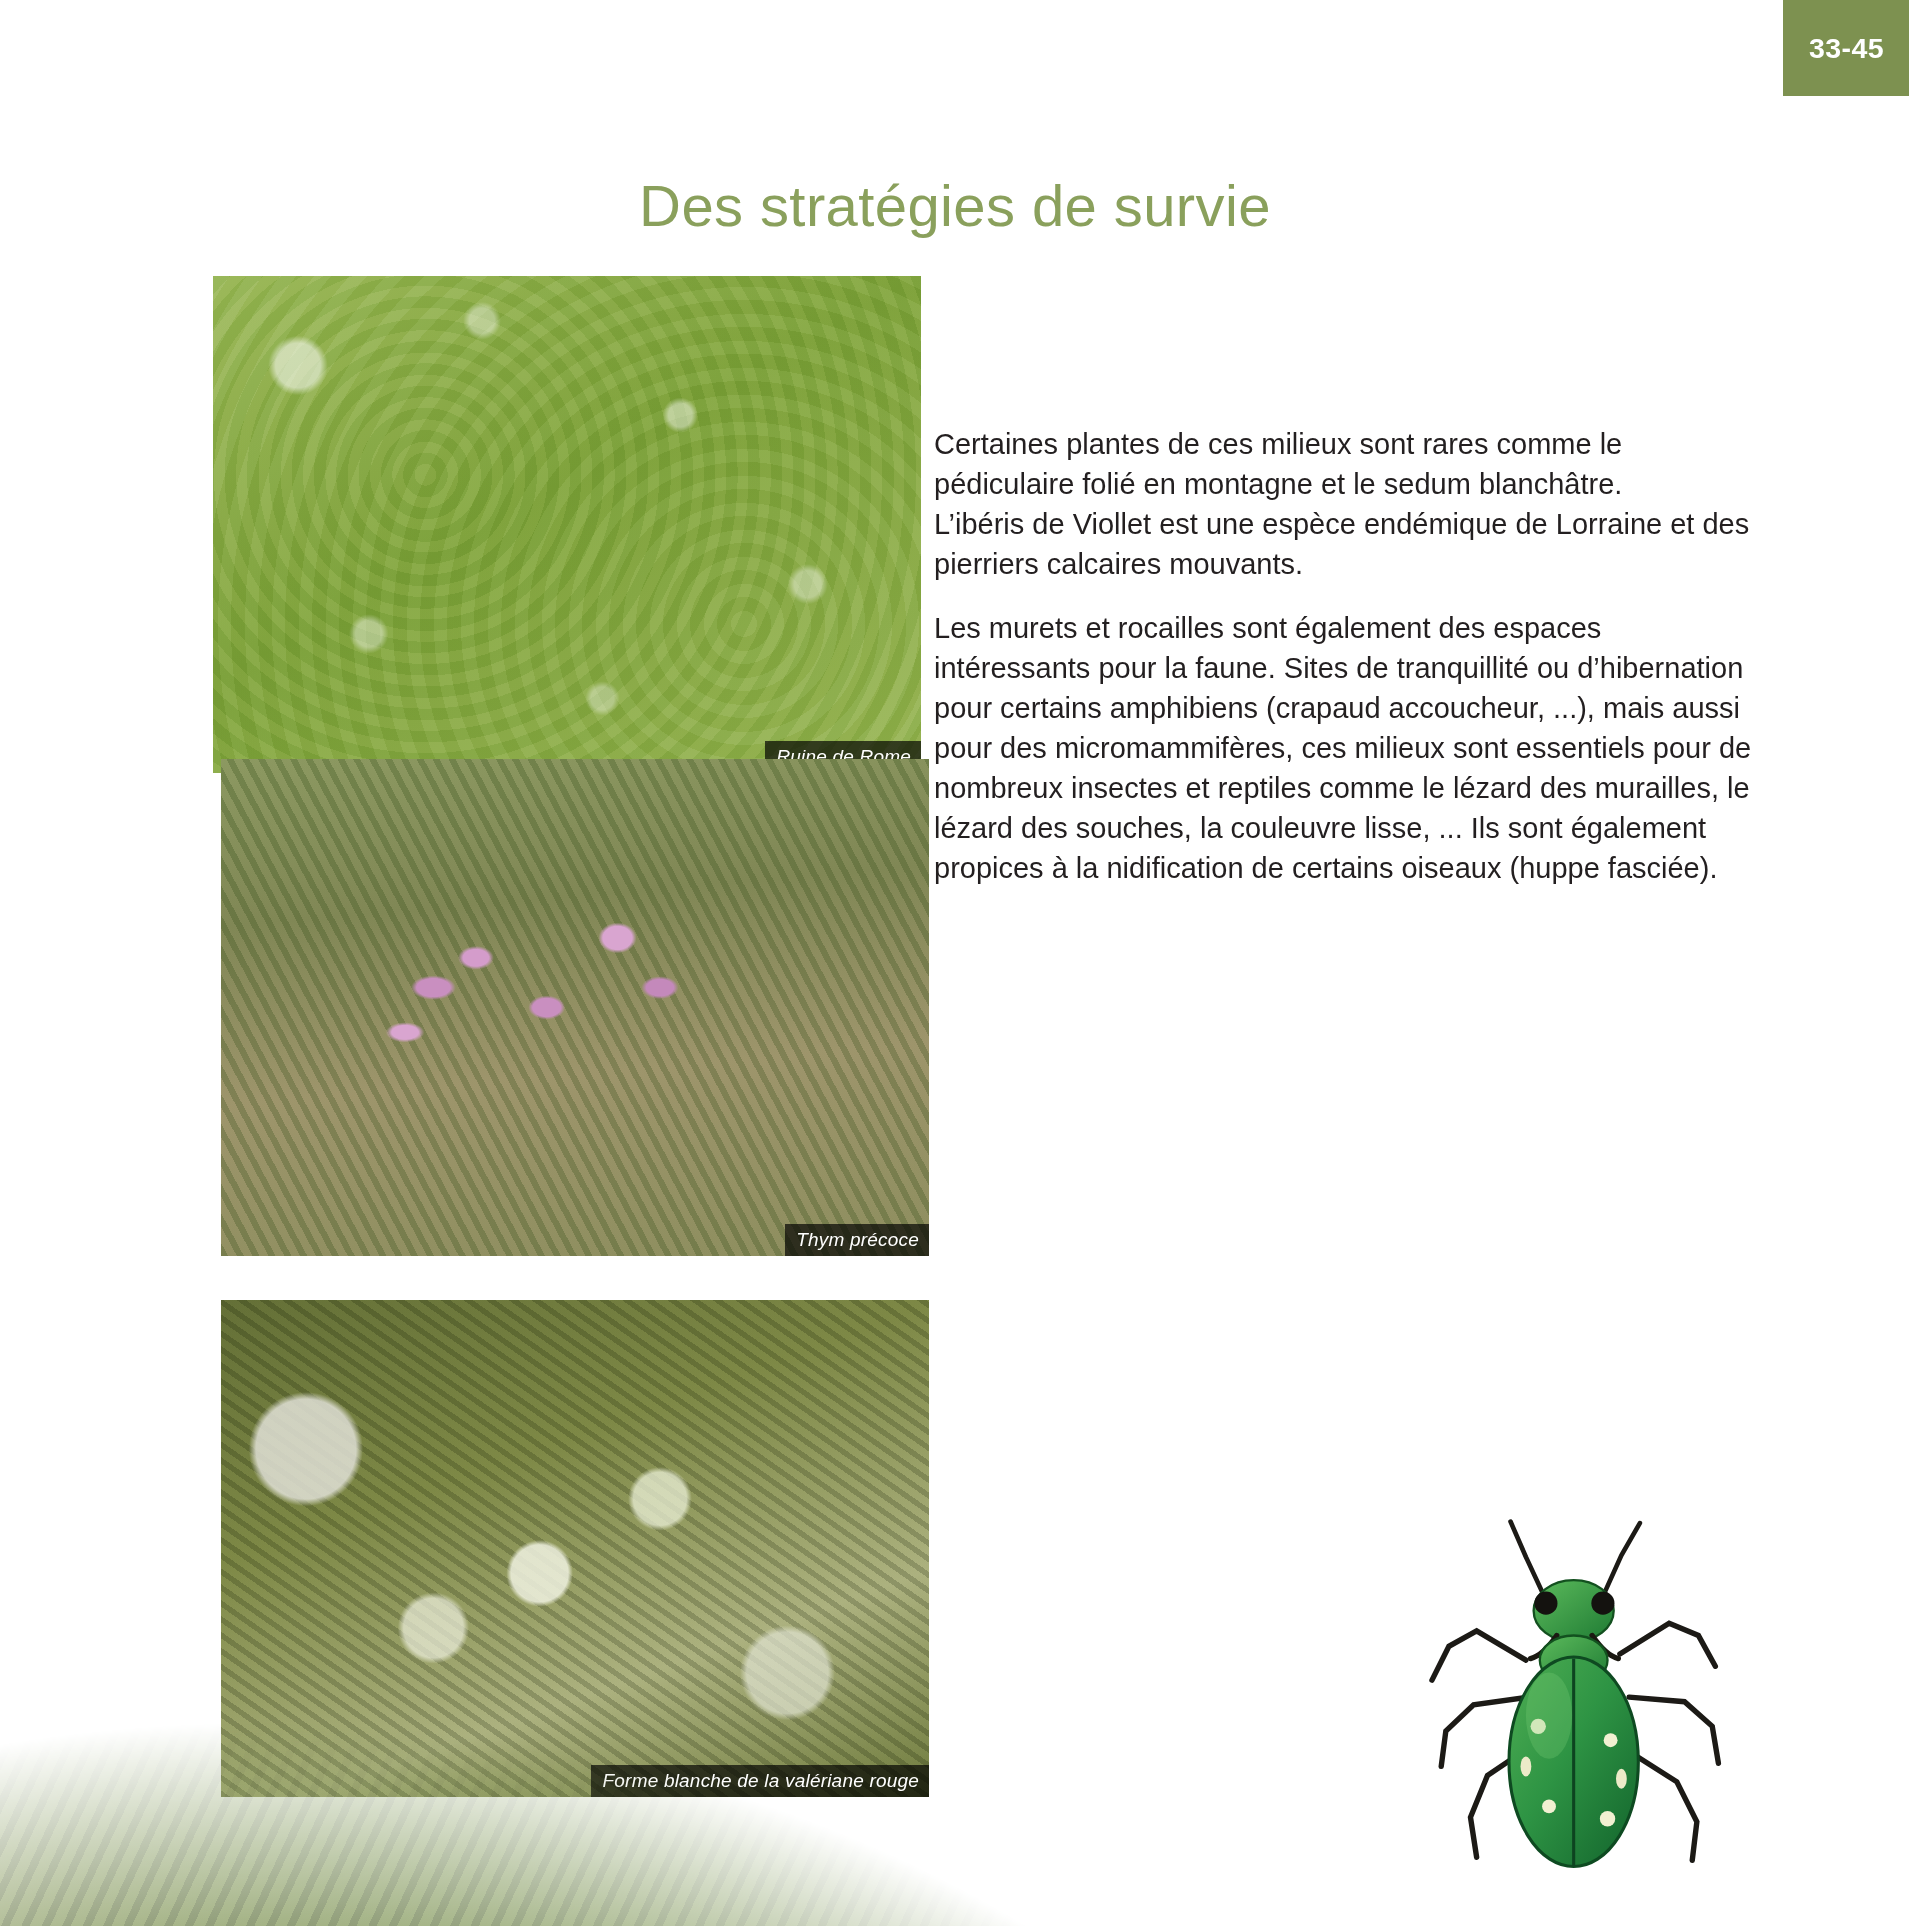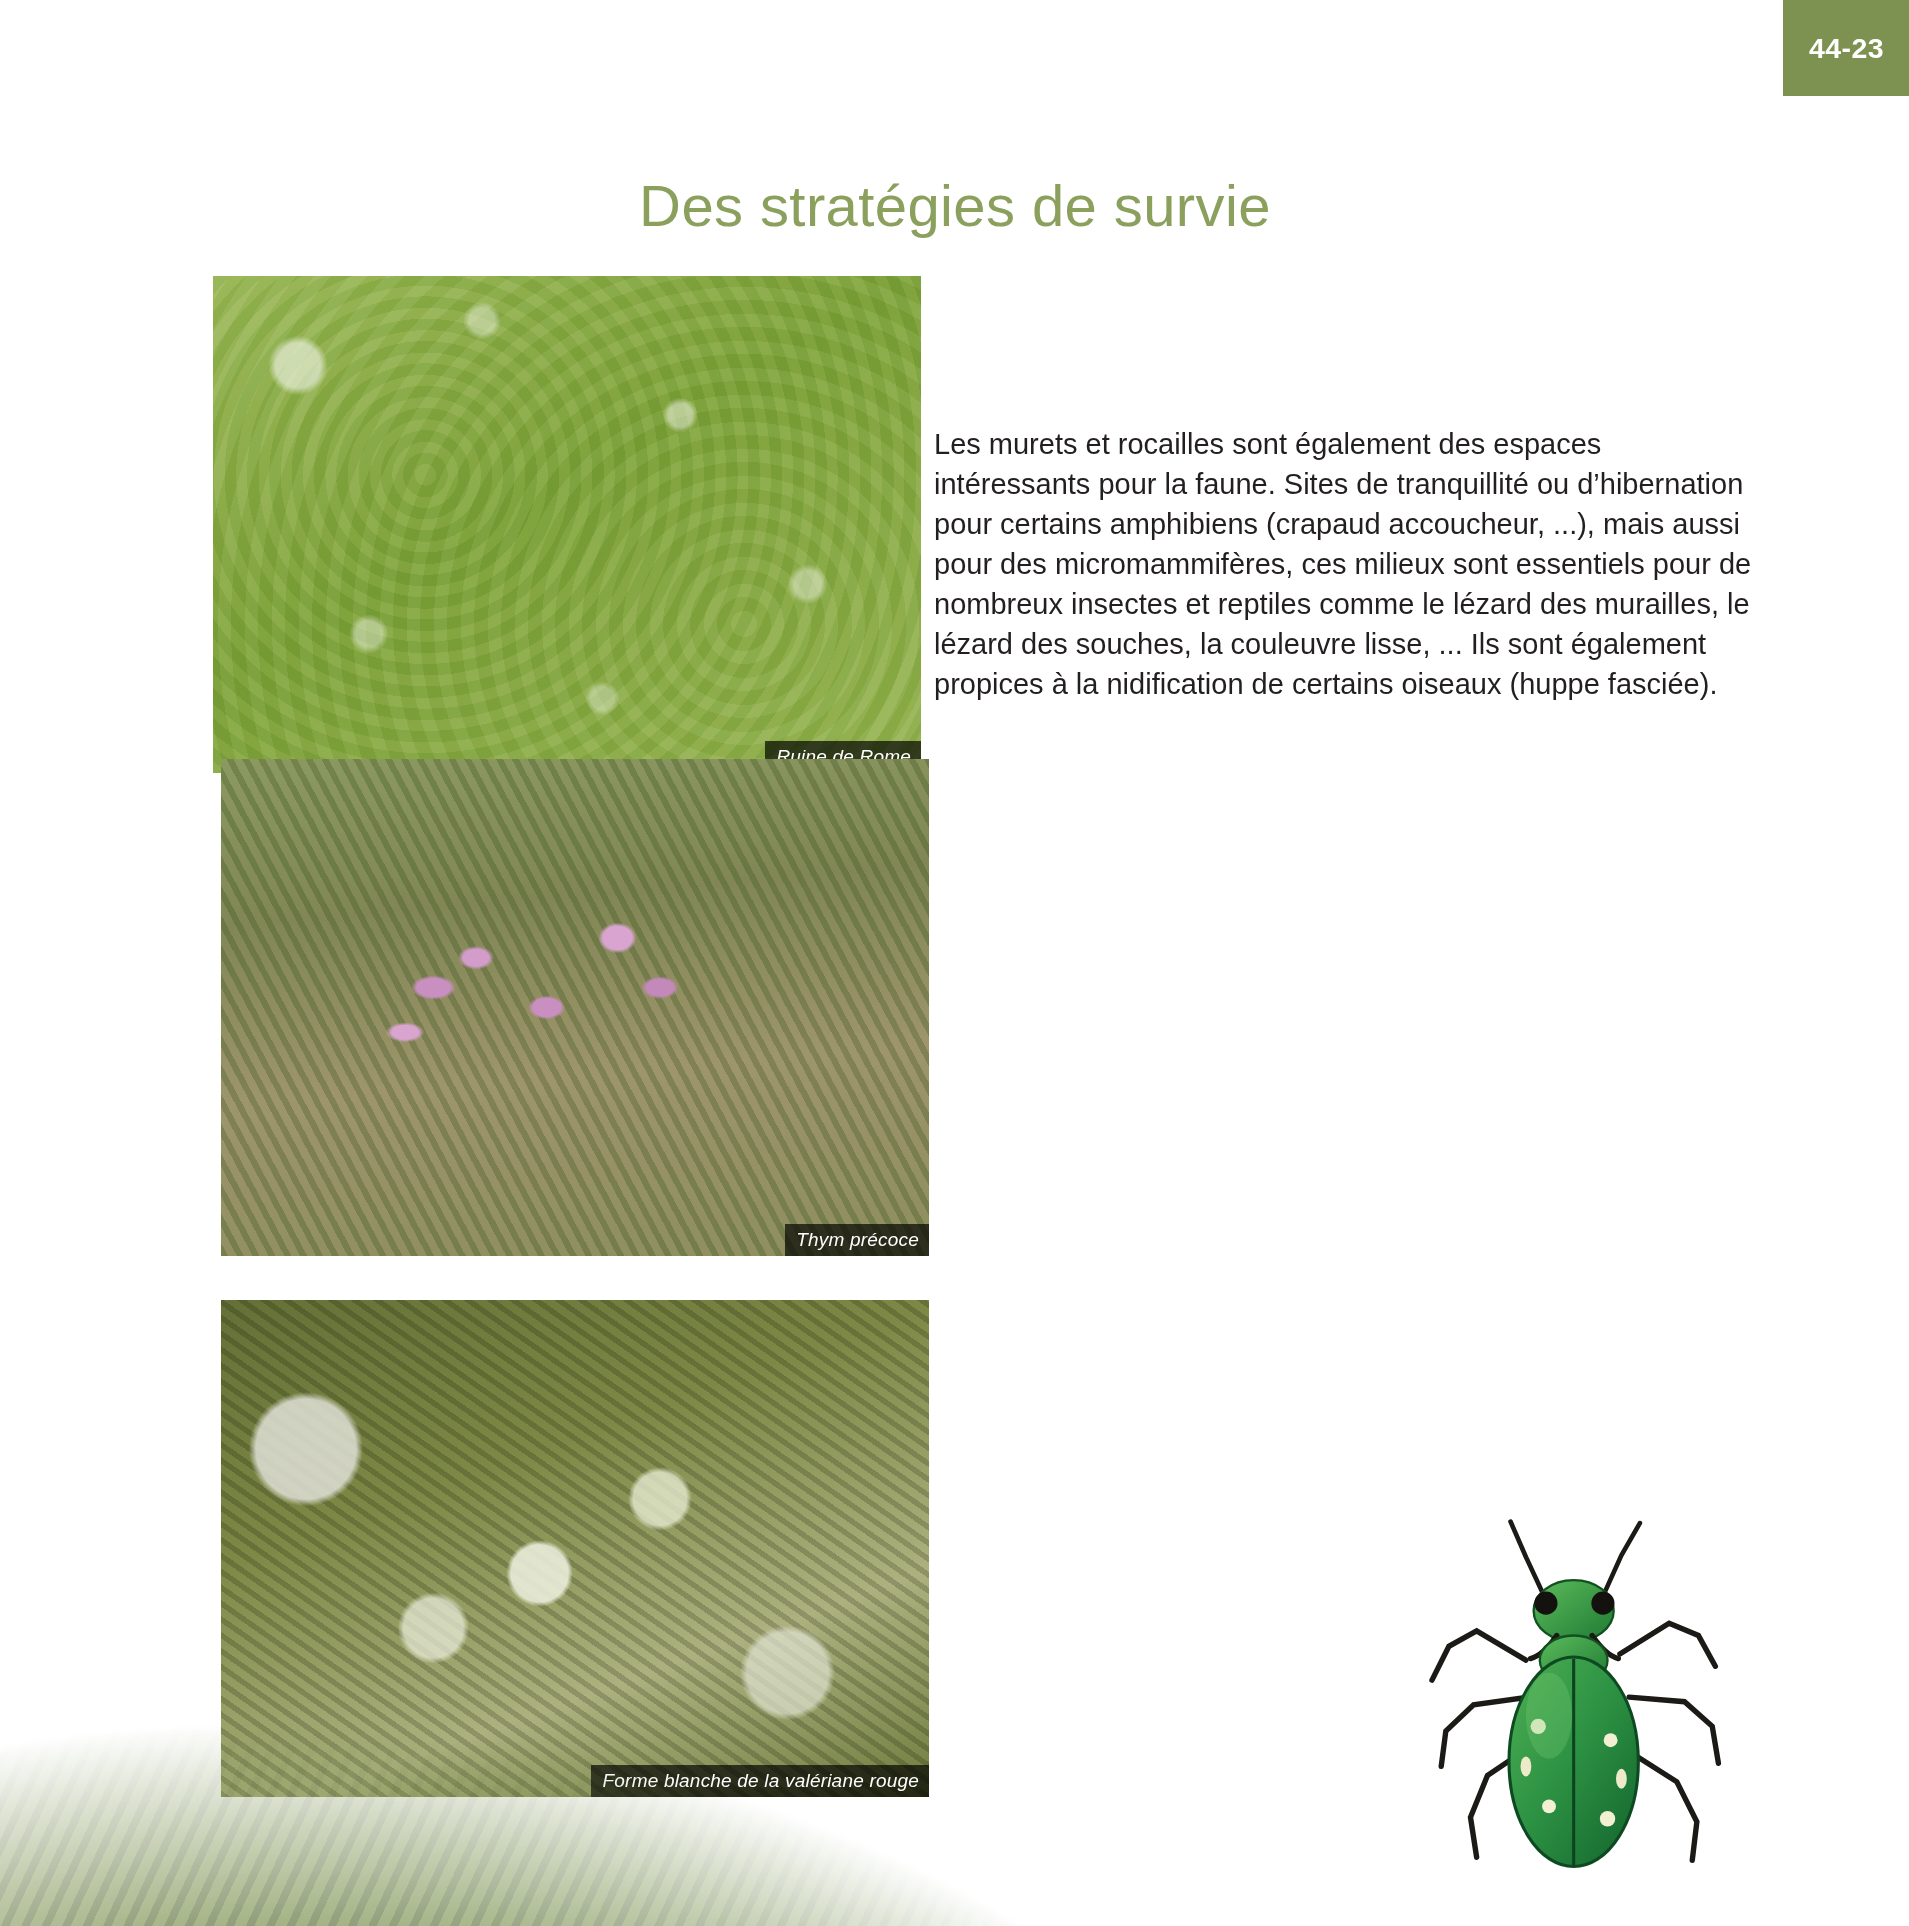--- a/index.html
+++ b/index.html
@@ -166,41 +166,43 @@
       radial-gradient(ellipse 18% 9% at 34% 90%, #e8e6dd 0 70%, rgba(0,0,0,0) 72%),
       radial-gradient(ellipse 12% 7% at 58% 94%, #ddd9cd 0 70%, rgba(0,0,0,0) 72%),
       radial-gradient(ellipse 10% 6% at 20% 96%, #e3e0d6 0 70%, rgba(0,0,0,0) 72%),
       radial-gradient(ellipse 9% 5% at 46% 84%, #cfcabb 0 70%, rgba(0,0,0,0) 72%);
   }
 </style>
 </head>
 <body>
 
 <div class="page-tab">
-  <span>44-23</span>
+  <span>33-45</span>
 </div>
 
 <h1 class="page-title">Des stratégies de survie</h1>
 
 <figure class="photo" id="photo-ruine">
   <div class="tex-ruine"></div>
   <figcaption class="caption">Ruine de Rome</figcaption>
 </figure>
 
 <figure class="photo" id="photo-thym">
   <div class="tex-thym"></div>
   <figcaption class="caption">Thym précoce</figcaption>
 </figure>
 
 <figure class="photo" id="photo-valer">
   <div class="tex-valer"></div>
   <figcaption class="caption">Forme blanche de la valériane rouge</figcaption>
 </figure>
 
 <div class="text-col">
+  <p style="white-space: pre-line;">Certaines plantes de ces milieux sont rares comme le pédiculaire folié en montagne et le sedum blanchâtre.
+L’ibéris de Viollet est une espèce endémique de Lorraine et des pierriers calcaires mouvants.</p>
   <p>Les murets et rocailles sont également des espaces intéressants pour la faune. Sites de tranquillité ou d’hibernation pour certains amphibiens (crapaud accoucheur, ...), mais aussi pour des micromammifères, ces milieux sont essentiels pour de nombreux insectes et reptiles comme le lézard des murailles, le lézard des souches, la couleuvre lisse, ... Ils sont également propices à la nidification de certains oiseaux (huppe fasciée).</p>
 </div>
 
 <div id="beetle-figure">
   <svg viewBox="0 0 500 590" width="385" height="455">
     <defs>
       <linearGradient id="elytra" x1="0" y1="0" x2="1" y2="1">
         <stop offset="0%" stop-color="#4fae53"></stop>
         <stop offset="45%" stop-color="#2e9444"></stop>
         <stop offset="100%" stop-color="#12632c"></stop>

